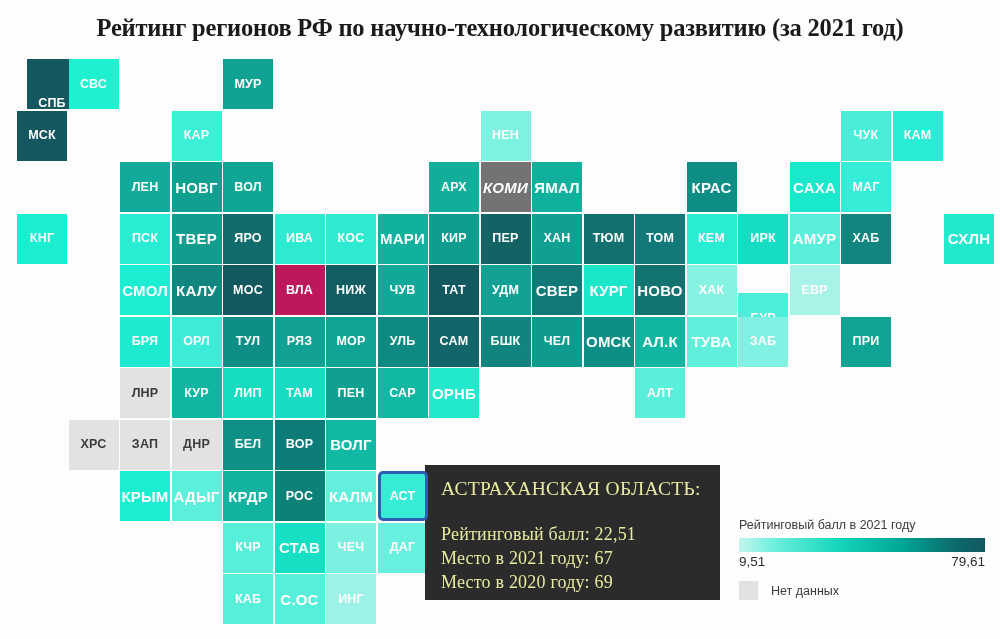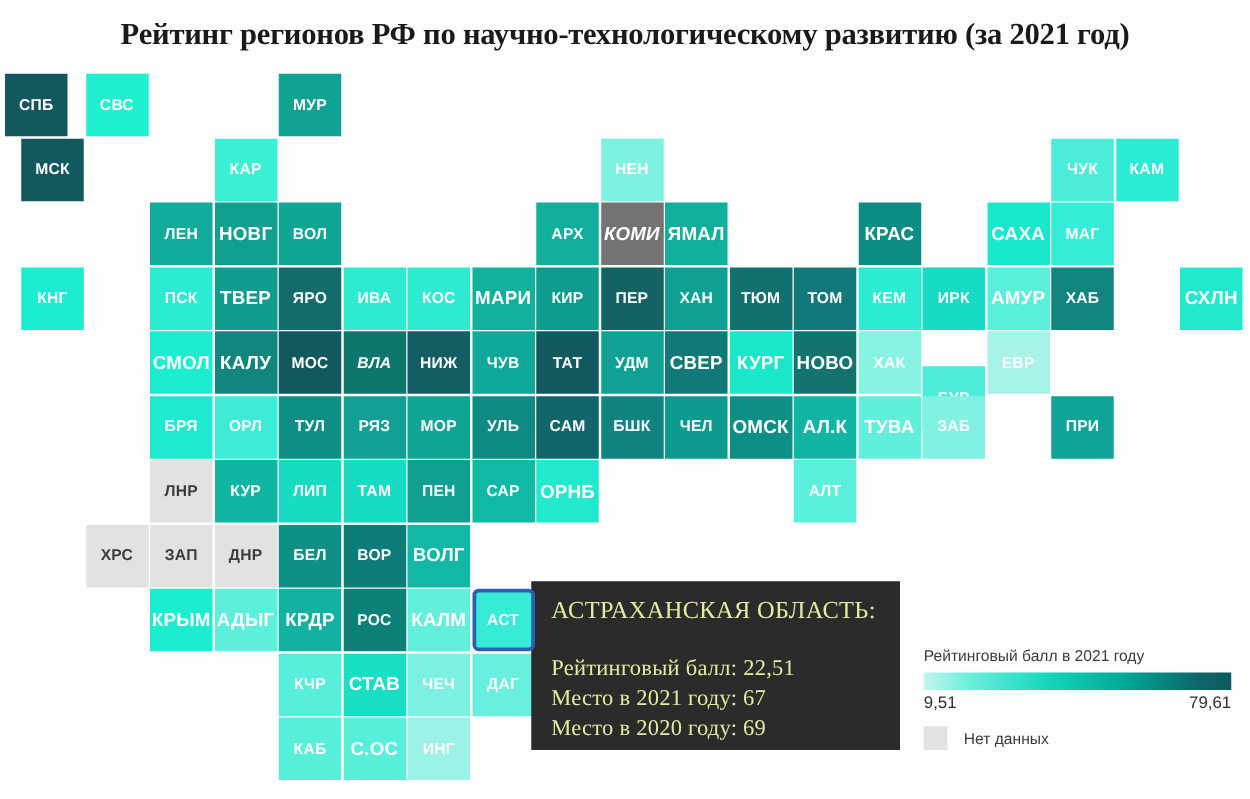--- a/index.html
+++ b/index.html
@@ -118,21 +118,21 @@
   }
 </style>
 </head>
 <body>
 
 <div id="root">
 
   <div id="chart-title">Рейтинг регионов РФ по научно-технологическому развитию (за 2021 год)</div>
 
   <div id="tile-grid">
-      <div class="tile" style="left: 4px; top: 59px; background: rgb(20, 88, 95);">
+      <div class="tile" style="left: 27px; top: 59px; background: rgb(20, 88, 95); align-items: flex-end;">
         <span>СПБ</span>
       </div>
       <div class="tile" style="left: 68.5px; top: 59px; background: rgb(30, 240, 208);">
         <span>СВС</span>
       </div>
       <div class="tile" style="left: 223px; top: 59px; background: rgb(16, 163, 148);">
         <span>МУР</span>
       </div>
       <div class="tile" style="left: 17px; top: 110.5px; background: rgb(20, 88, 95);">
         <span>МСК</span>
@@ -229,21 +229,21 @@
       </div>
       <div class="tile small" style="left: 120px; top: 265px; background: rgb(26, 237, 208);">
         <span>СМОЛ</span>
       </div>
       <div class="tile small" style="left: 171.5px; top: 265px; background: rgb(17, 134, 127);">
         <span>КАЛУ</span>
       </div>
       <div class="tile" style="left: 223px; top: 265px; background: rgb(18, 88, 95);">
         <span>МОС</span>
       </div>
-      <div class="tile" style="left: 274.5px; top: 265px; background: #0f766e; font-style: italic;">
+      <div class="tile" style="left: 274.5px; top: 265px; background: #be185d;">
         <span>ВЛА</span>
       </div>
       <div class="tile" style="left: 326px; top: 265px; background: rgb(19, 94, 98);">
         <span>НИЖ</span>
       </div>
       <div class="tile" style="left: 377.5px; top: 265px; background: rgb(16, 168, 153);">
         <span>ЧУВ</span>
       </div>
       <div class="tile" style="left: 429px; top: 265px; background: rgb(17, 88, 95);">
         <span>ТАТ</span>

